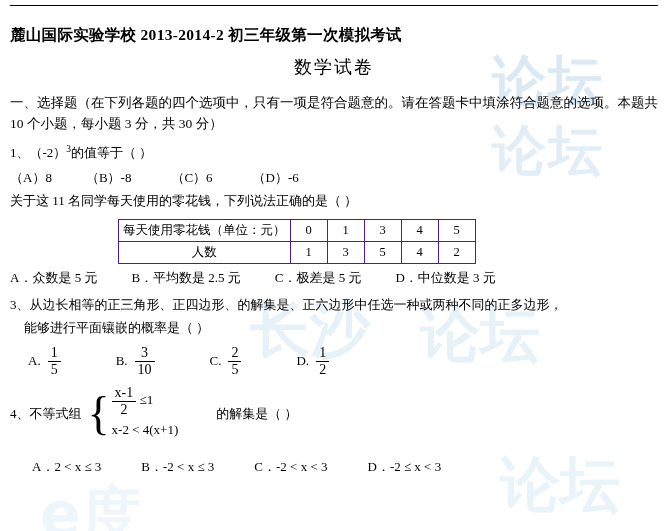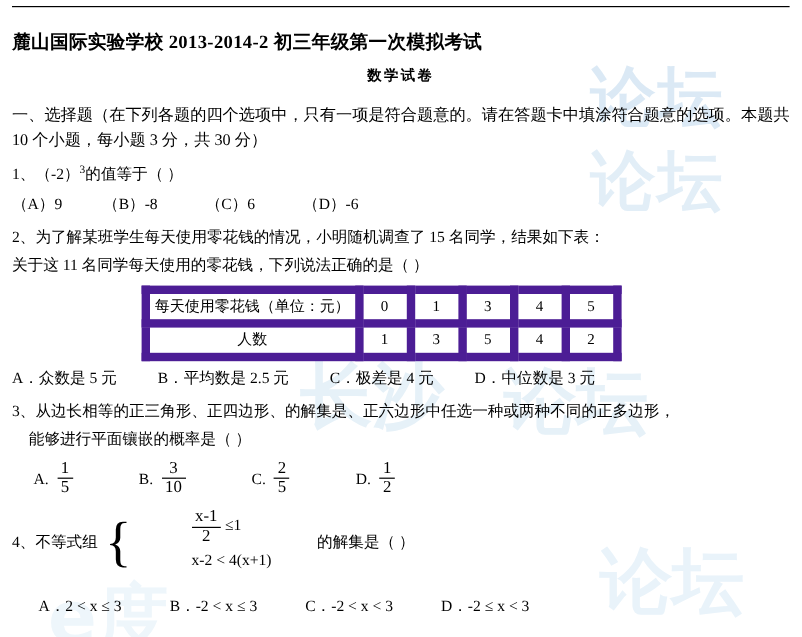--- a/index.html
+++ b/index.html
@@ -54,22 +54,22 @@
     margin: 5px 0 0 0;
   }
   .title-main {
     font-size: 15.5px;
     font-weight: bold;
     margin-top: 19px;
     letter-spacing: 0.3px;
   }
   .title-sub {
     text-align: center;
-    font-size: 12px;
-    font-weight: bold;
+    font-size: 18px;
+    font-weight: normal;
     margin-top: 9px;
     letter-spacing: 2px;
   }
   .section-head {
     font-size: 13.5px;
     font-weight: normal;
     margin-top: 14px;
     line-height: 1.55;
     text-align: justify;
   }
@@ -87,21 +87,21 @@
   .sp1 { display:inline-block; width: 34px; }
   .sp2 { display:inline-block; width: 40px; }
   .sup { vertical-align: super; font-size: 9.5px; }
 
   table.data {
     border-collapse: collapse;
     margin: 7px 0 0 108px;
     font-size: 12.5px;
   }
   table.data td {
-    border: 7px solid #4c1d95;
+    border: 1px solid #4c1d95;
     height: 19px;
     text-align: center;
     padding: 1px 4px;
   }
   table.data td.lbl {
     width: 160px;
     text-align: center;
     white-space: nowrap;
   }
   table.data td.cell { width: 28px; }
@@ -137,21 +137,20 @@
   }
   .brace {
     font-size: 46px;
     line-height: 0.85;
     margin: 0 2px 0 6px;
     font-family: "Liberation Serif", serif;
   }
   .ineq-lines {
     display: inline-block;
     line-height: 1.9;
-    margin-left: 48px;
   }
   .ineq-lines .line1,
   .ineq-lines .line2 { white-space: nowrap; font-size: 13px; }
   .ineq-after { margin-left: 38px; }
   .opts-last {
     font-size: 13px;
     margin-top: 16px;
     padding-left: 22px;
   }
   .opts-last .op { display:inline-block; margin-right: 40px; text-align: center; }
@@ -174,26 +173,23 @@
 
     <div class="title-main">麓山国际实验学校 2013-2014-2 初三年级第一次模拟考试</div>
     <div class="title-sub">数学试卷</div>
 
     <div class="section-head">一、选择题（在下列各题的四个选项中，只有一项是符合题意的。请在答题卡中填涂符合题意的选项。本题共 10 个小题，每小题 3 分，共 30 分）</div>
 
     <div class="q">
       <span>1、</span><span>（-2）</span><span class="sup">3</span><span>的值等于（      ）</span>
     </div>
     <div class="opts">
-      <span class="op">（A）9</span><span class="sp1"></span><span class="op">（B）-8</span><span class="sp2"></span><span class="op">（C）6</span><span class="sp2"></span><span class="op">（D）-6</span>
-    </div>
-
-    <div class="q">
-      <span>2、</span><span>为了解某班学生每天使用零花钱的情况，小明随机调查了 15 名同学，结果如下表：</span>
-    </div>
+      <span class="op">（A）8</span><span class="sp1"></span><span class="op">（B）-8</span><span class="sp2"></span><span class="op">（C）6</span><span class="sp2"></span><span class="op">（D）-6</span>
+    </div>
+
     <div class="q" style="margin-top:2px">
       <span>关于这 11 名同学每天使用的零花钱，下列说法正确的是（      ）</span>
     </div>
 
     <table class="data">
       <tbody>
           <tr>
         <td class="lbl">每天使用零花钱（单位：元）</td>
         <td class="cell">0</td>
         <td class="cell">1</td>
@@ -206,21 +202,21 @@
         <td class="cell">1</td>
         <td class="cell">3</td>
         <td class="cell">5</td>
         <td class="cell">4</td>
         <td class="cell">2</td>
       </tr>
     </tbody>
       </table>
 
     <div class="opts">
-      <span class="op">A．众数是 5 元</span><span class="sp1"></span><span class="op">B．平均数是 2.5 元</span><span class="sp1"></span><span class="op">C．极差是 4 元</span><span class="sp1"></span><span class="op">D．中位数是 3 元</span>
+      <span class="op">A．众数是 5 元</span><span class="sp1"></span><span class="op">B．平均数是 2.5 元</span><span class="sp1"></span><span class="op">C．极差是 5 元</span><span class="sp1"></span><span class="op">D．中位数是 3 元</span>
     </div>
 
     <div class="q">
       <span>3、</span><span>从边长相等的正三角形、正四边形、的解集是、正六边形中任选一种或两种不同的正多边形，</span>
     </div>
     <div class="q" style="margin-top:2px; padding-left:14px;">
       <span>能够进行平面镶嵌的概率是（      ）</span>
     </div>
     <div class="opts-frac" style="padding-left:18px;">
       <span class="opt-frac-item">

